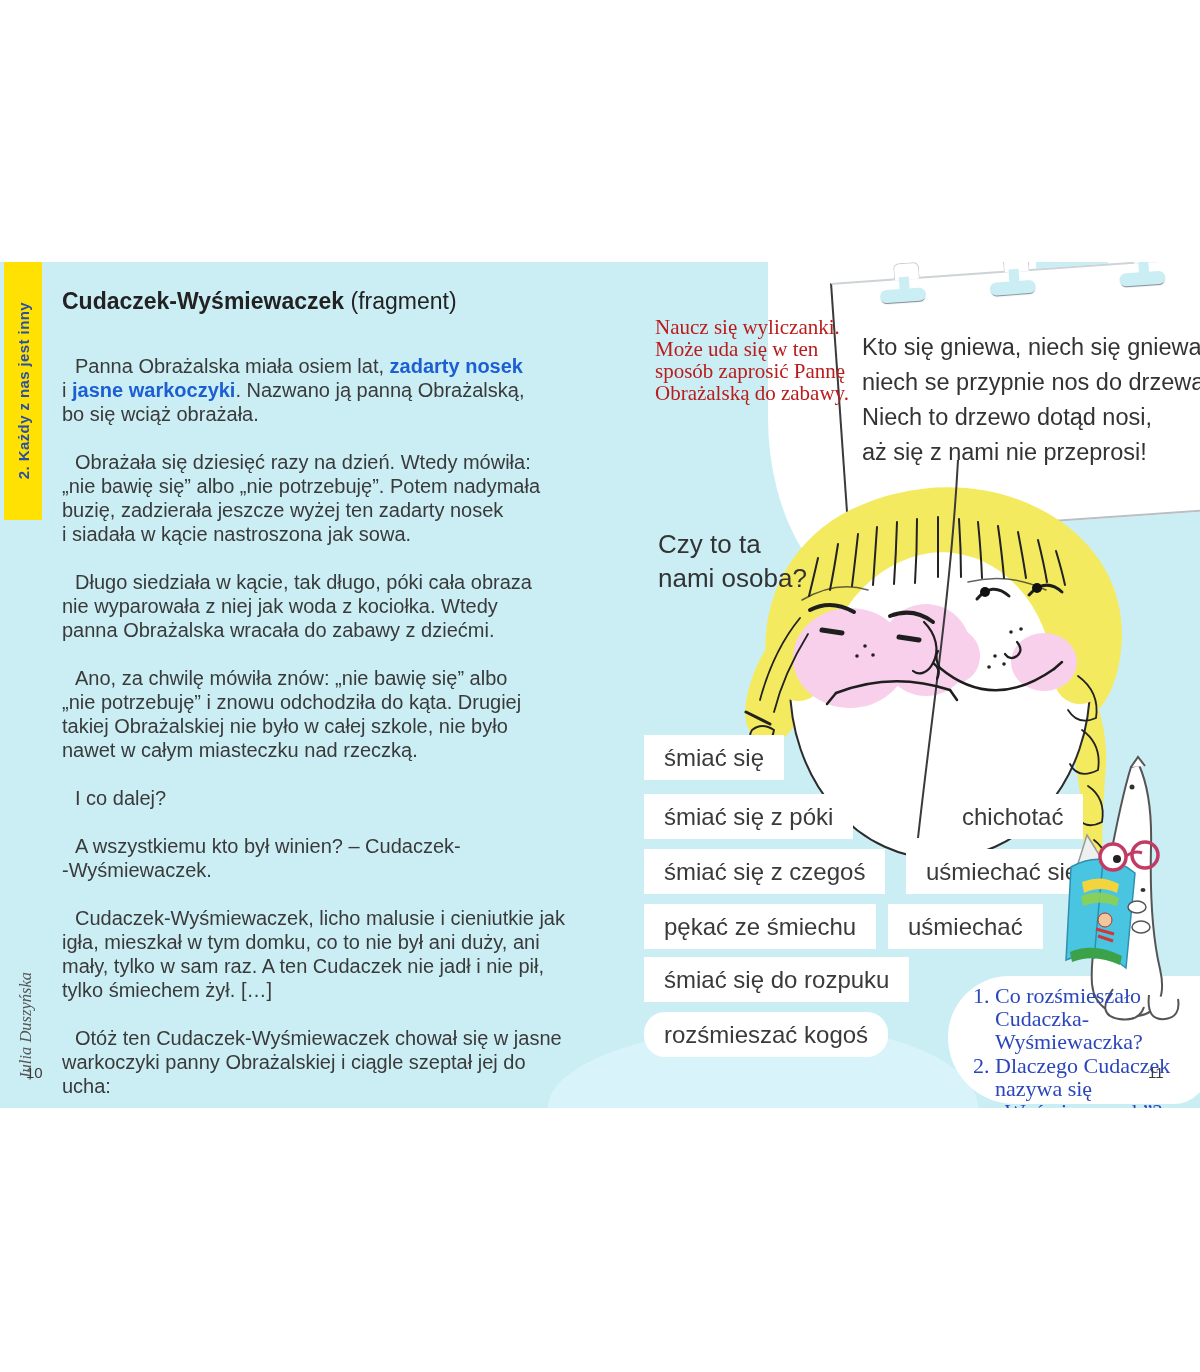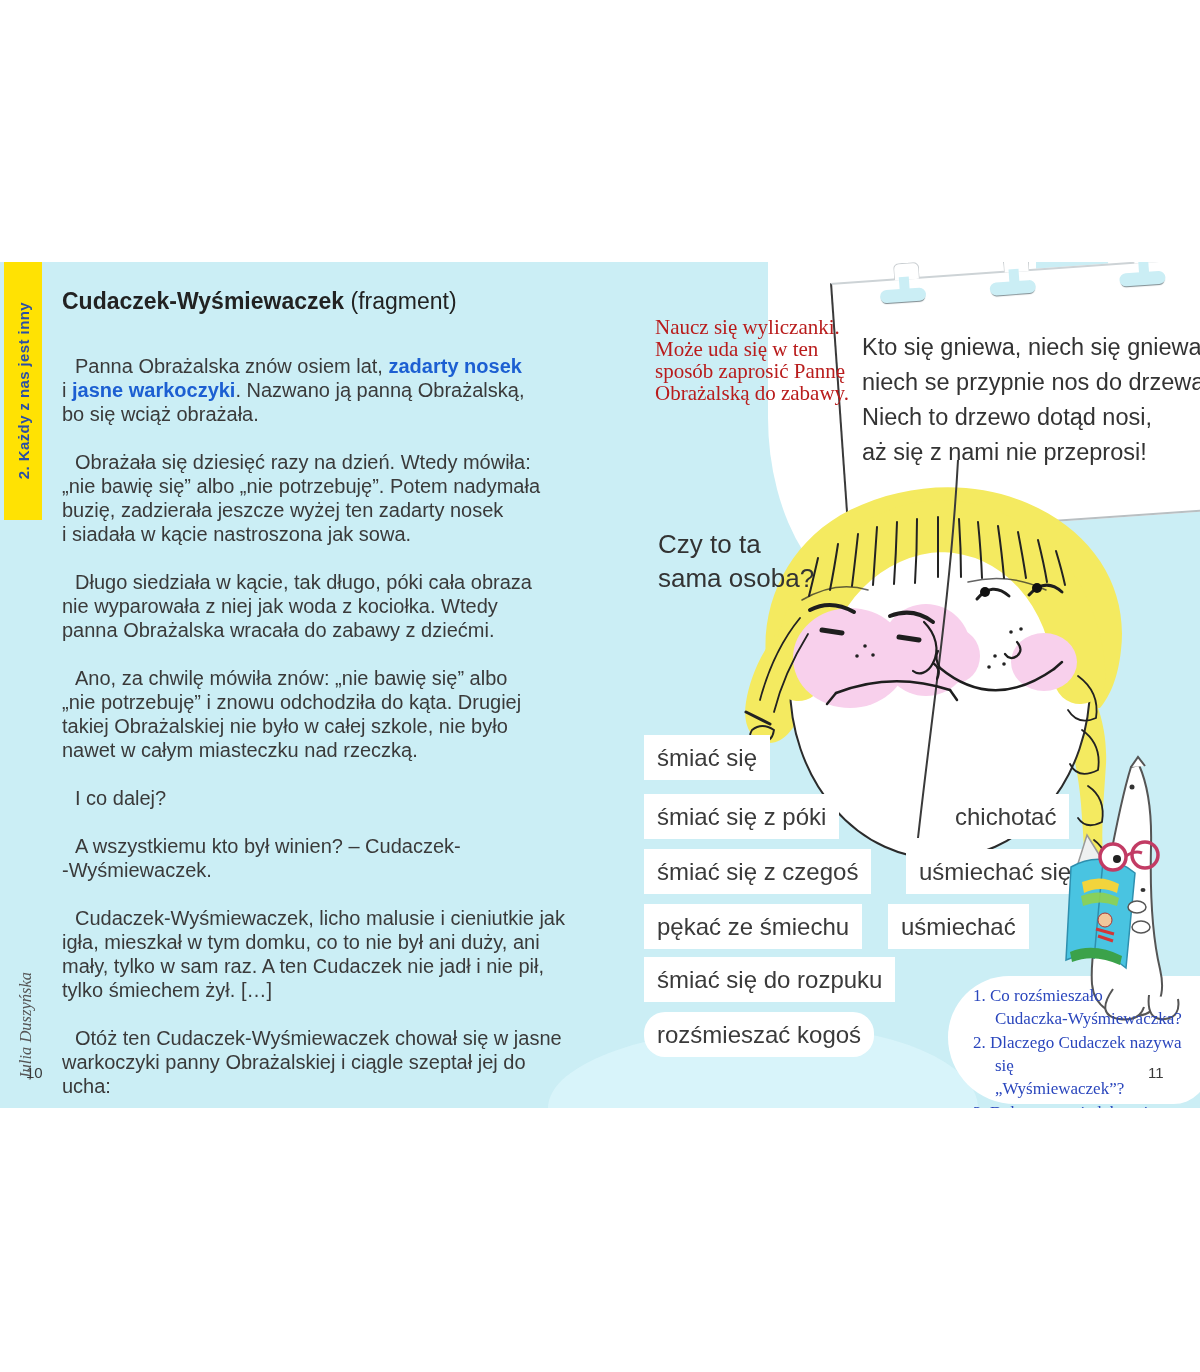--- a/index.html
+++ b/index.html
@@ -47,35 +47,35 @@
            border-radius:8px;box-shadow:0 2px 1px -1px #7d8a8f;}
 
   .note-blue{position:absolute;left:655px;top:54px;font-family:"Liberation Serif",serif;
              font-size:21px;line-height:22px;color:#b91c1c;white-space:pre-line;z-index:4;}
   .rhyme{position:absolute;left:862px;top:68px;font-size:23.5px;line-height:35px;color:#333;
          white-space:pre;z-index:4;}
   .prompt{position:absolute;left:658px;top:265px;font-size:26px;line-height:34px;color:#333;
           white-space:pre-line;z-index:4;}
 
   
-  .wbox{position:absolute;display:flex;align-items:center;height:45px;padding:0 13px;background:#fff;
+  .wbox{position:absolute;display:flex;align-items:center;height:45px;padding:0 20px;background:#fff;
         font-size:24px;color:#3a3a3a;white-space:nowrap;z-index:5;}
   .wb0{left:644px;top:473px;}
   .wb1{left:644px;top:532px;}
   .wb2{left:942px;top:532px;}
   .wb3{left:644px;top:587px;}
   .wb4{left:906px;top:587px;}
   .wb5{left:644px;top:642px;}
   .wb6{left:888px;top:642px;}
   .wb7{left:644px;top:695px;}
   .wb8{left:644px;top:750px;border-radius:21px;}
 
   
   .questions{position:absolute;left:973px;top:722px;z-index:7;font-family:"Liberation Serif",serif;
-             font-size:17px;line-height:23px;color:#2A46BD;}
+             font-size:22px;line-height:23px;color:#2A46BD;}
   .questions .q{white-space:pre-line;padding-left:22px;text-indent:-22px;margin:0 0 1px 0;}
 
   svg.illu{position:absolute;pointer-events:none;}
 </style>
 </head>
 <body>
 
 <div class="page">
   <div class="content">
 
@@ -84,21 +84,21 @@
     <div class="cloud cloud-mini"></div>
     <div class="cloud cloud-bottom"></div>
 
     <div class="chapter-tab">
       <span class="vtext">2. Każdy z nas jest inny</span>
     </div>
 
     <div class="title"><b>Cudaczek-Wyśmiewaczek</b><span> (fragment)</span></div>
 
     <div class="reading">
-      <p><span>Panna Obrażalska znów osiem lat, </span><span class="blue-bold">zadarty nosek</span><span>
+      <p><span>Panna Obrażalska miała osiem lat, </span><span class="blue-bold">zadarty nosek</span><span>
 i </span><span class="blue-bold">jasne warkoczyki</span><span>. Nazwano ją panną Obrażalską,
 bo się wciąż obrażała.</span></p>
       <p>Obrażała się dziesięć razy na dzień. Wtedy mówiła:
 „nie bawię się” albo „nie potrzebuję”. Potem nadymała
 buzię, zadzierała jeszcze wyżej ten zadarty nosek
 i siadała w kącie nastroszona jak sowa.</p>
       <p>Długo siedziała w kącie, tak długo, póki cała obraza
 nie wyparowała z niej jak woda z kociołka. Wtedy
 panna Obrażalska wracała do zabawy z dziećmi.</p>
       <p>Ano, za chwilę mówiła znów: „nie bawię się” albo
@@ -144,21 +144,21 @@
     </div>
     <div class="rhyme">Kto się gniewa, niech się gniewa,
 niech se przypnie nos do drzewa.
 Niech to drzewo dotąd nosi,
 aż się z nami nie przeprosi!</div>
     <div class="note-blue">Naucz się wyliczanki.
 Może uda się w ten
 sposób zaprosić Pannę
 Obrażalską do zabawy.</div>
     <div class="prompt">Czy to ta
-sama osoba?</div>
+nami osoba?</div>
 
     <svg class="illu" style="left:700px;top:188px;width:470px;height:580px;z-index:3" viewBox="0 0 470 580">
       <g fill="#F4EA60" stroke="none">
         <path d="M75,250 C48,175 80,95 150,60 C212,30 282,30 338,58 C398,88 428,142 421,200 C418,228 410,246 400,258 L95,262 Z"></path>
         <path d="M100,160 C72,182 52,216 46,252 C42,276 52,292 68,293 C84,294 98,276 104,252 C110,226 112,196 114,176 Z"></path>
         <path d="M372,210 C394,238 408,274 406,314 C404,348 400,382 404,416 C408,456 416,492 428,522 C433,536 440,550 443,560 L416,566 C400,534 391,498 388,462 C385,426 384,390 381,354 C378,318 370,288 362,262 C356,240 352,224 354,212 Z"></path>
       </g>
       <ellipse cx="240" cy="235" rx="150" ry="174" fill="#FFFFFF" stroke="#2b2b2b" stroke-width="2"></ellipse>
       <path d="M98,225 C104,140 168,78 242,76 C318,78 376,142 380,228" fill="none" stroke="#F4EA60" stroke-width="52" stroke-linecap="round"></path>
       <g fill="#F8D0EC">

